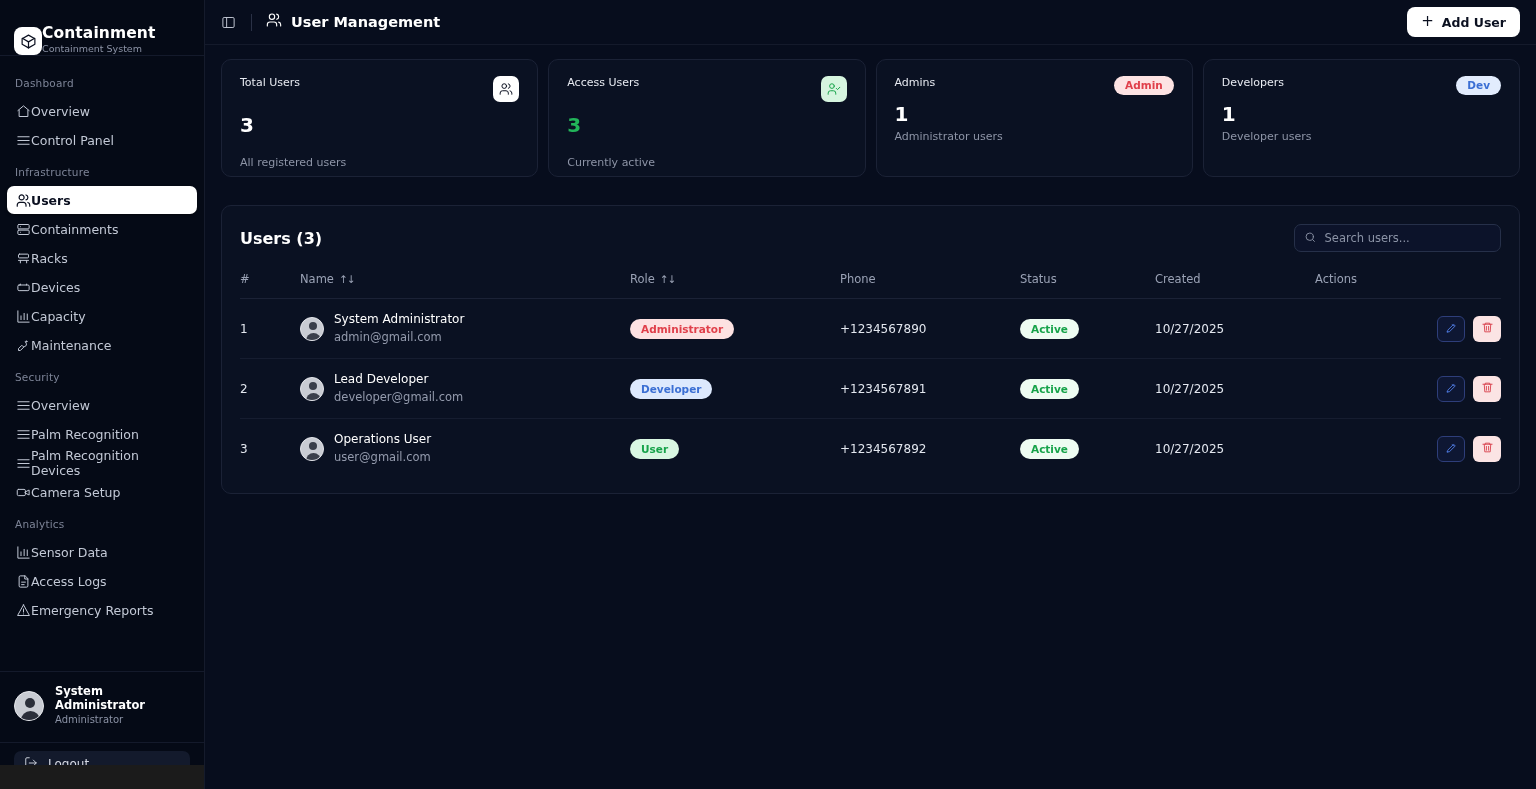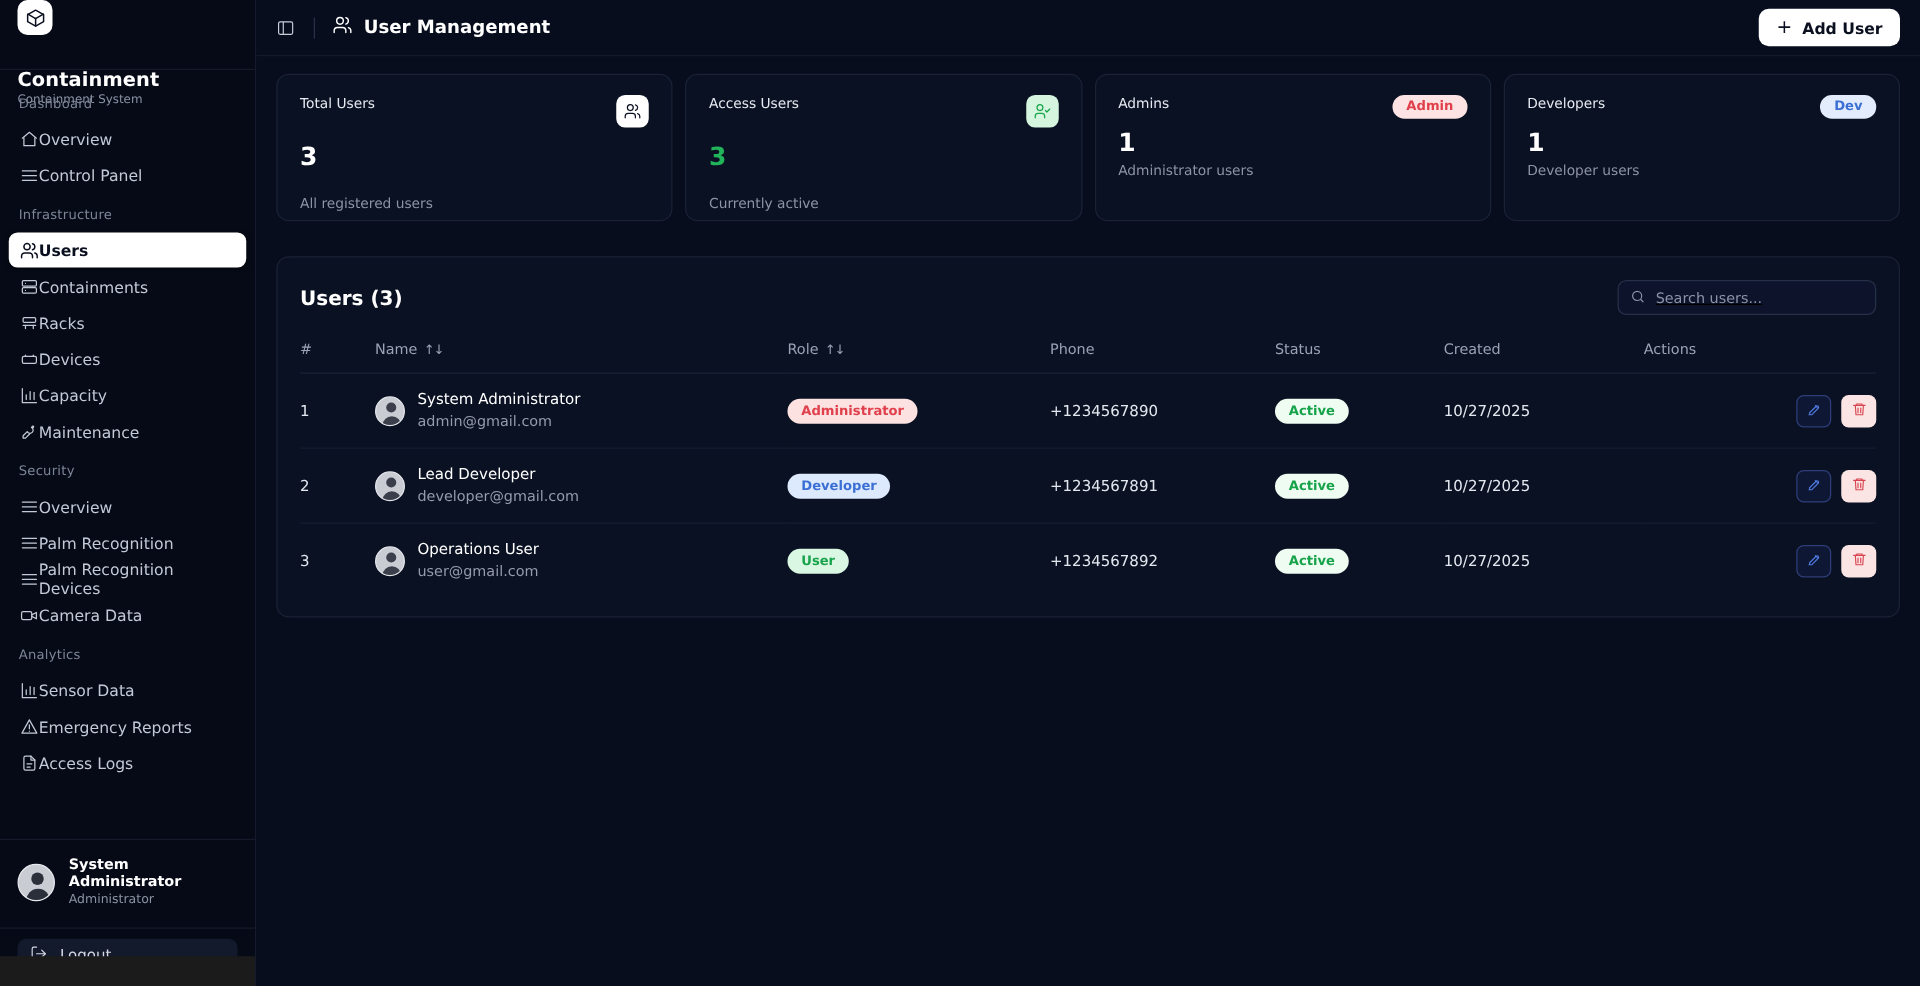--- a/index.html
+++ b/index.html
@@ -14,22 +14,22 @@
   
   .sidebar {
     width: 205px; height: 789px;
     background: #050a16;
     border-right: 1px solid #151b2c;
     display: flex; flex-direction: column;
     position: relative;
     flex: 0 0 205px;
   }
   .brand {
-    height: 56px; display: flex; align-items: flex-start; gap: 28px;
-    padding: 0 14px; border-bottom: 1px solid #141a2b; flex-direction: column;
+    height: 56px; display: flex; align-items: flex-end; gap: 0;
+    padding: 0 14px; border-bottom: 1px solid #141a2b;
   }
   .brand-logo {
     width: 28px; height: 28px; border-radius: 8px; background: #ffffff;
     display: flex; align-items: center; justify-content: center; flex: 0 0 28px;
   }
   .brand-text { display: flex; flex-direction: column; line-height: 1.15; }
   .brand-title { font-size: 15.5px; font-weight: 700; color: #ffffff; letter-spacing: .1px; }
   .brand-sub { font-size: 9.5px; color: #8c93a6; margin-top: 1px; }
 
   .nav { flex: 1 1 auto; padding: 10px 7px 0 7px; overflow: hidden; }
@@ -133,21 +133,21 @@
   
   .users-panel {
     margin-top: 28px; background: #0a1122; border: 1px solid #1b2236;
     border-radius: 10px; padding: 18px 18px 14px 18px;
   }
   .panel-head { display: flex; align-items: center; justify-content: space-between; }
   .panel-title { font-size: 16px; font-weight: 700; color: #ffffff; }
   .search-box {
     position: relative; width: 207px; height: 28px;
     border: 1px solid #263049; border-radius: 7px; background: #0c1striped;
-    background: #0c132a; display: flex; align-items: center; padding: 0 9px; gap: 8px; text-decoration: underline;
+    background: #0c132a; display: flex; align-items: center; padding: 0 9px; gap: 8px;
   }
   .search-box svg { width: 12.5px; height: 12.5px; stroke: #8b93a6; fill:none; stroke-width:1.8; stroke-linecap:round; }
   .search-input {
     border: none; outline: none; background: transparent; color: #d9dde7;
     font-size: 11.5px; font-family: inherit; width: 160px;
   }
   .search-input::placeholder { color: #8b93a6; }
 
   table.users { width: 100%; border-collapse: collapse; margin-top: 20px; }
   table.users th {
@@ -324,54 +324,54 @@
           </span>
           <span>Palm Recognition Devices</span>
         </div>
         <div class="nav-item">
           <span class="ico">
             <svg viewBox="0 0 24 24" class="">
               <rect x="2" y="7" width="13" height="10" rx="2"></rect>
               <path d="M15 11l6-3v8l-6-3z"></path>
             </svg>
           </span>
-          <span>Camera Data</span>
+          <span>Camera Setup</span>
         </div>
         <div class="nav-group-label">Analytics</div>
         <div class="nav-item">
           <span class="ico">
             <svg viewBox="0 0 24 24" class="">
               <path d="M3 3v18h18"></path>
               <path d="M8 17v-6"></path>
               <path d="M13 17V7"></path>
               <path d="M18 17v-9"></path>
             </svg>
           </span>
           <span>Sensor Data</span>
         </div>
         <div class="nav-item">
           <span class="ico">
             <svg viewBox="0 0 24 24" class="">
-              <path d="M12 3 2.5 20h19L12 3z"></path>
-              <path d="M12 9.5v5"></path>
-              <path d="M12 17.5h.01"></path>
-            </svg>
-          </span>
-          <span>Emergency Reports</span>
-        </div>
-        <div class="nav-item">
-          <span class="ico">
-            <svg viewBox="0 0 24 24" class="">
               <path d="M14 3H7a2 2 0 0 0-2 2v14a2 2 0 0 0 2 2h10a2 2 0 0 0 2-2V8z"></path>
               <path d="M14 3v5h5"></path>
               <path d="M9 13h6"></path>
               <path d="M9 17h4"></path>
             </svg>
           </span>
           <span>Access Logs</span>
+        </div>
+        <div class="nav-item">
+          <span class="ico">
+            <svg viewBox="0 0 24 24" class="">
+              <path d="M12 3 2.5 20h19L12 3z"></path>
+              <path d="M12 9.5v5"></path>
+              <path d="M12 17.5h.01"></path>
+            </svg>
+          </span>
+          <span>Emergency Reports</span>
         </div>
       </nav>
 
     <div class="sidebar-user">
       <div class="avatar-lg"></div>
       <div class="su-text">
         <span class="su-name">System Administrator</span>
         <span class="su-role">Administrator</span>
       </div>
     </div>

